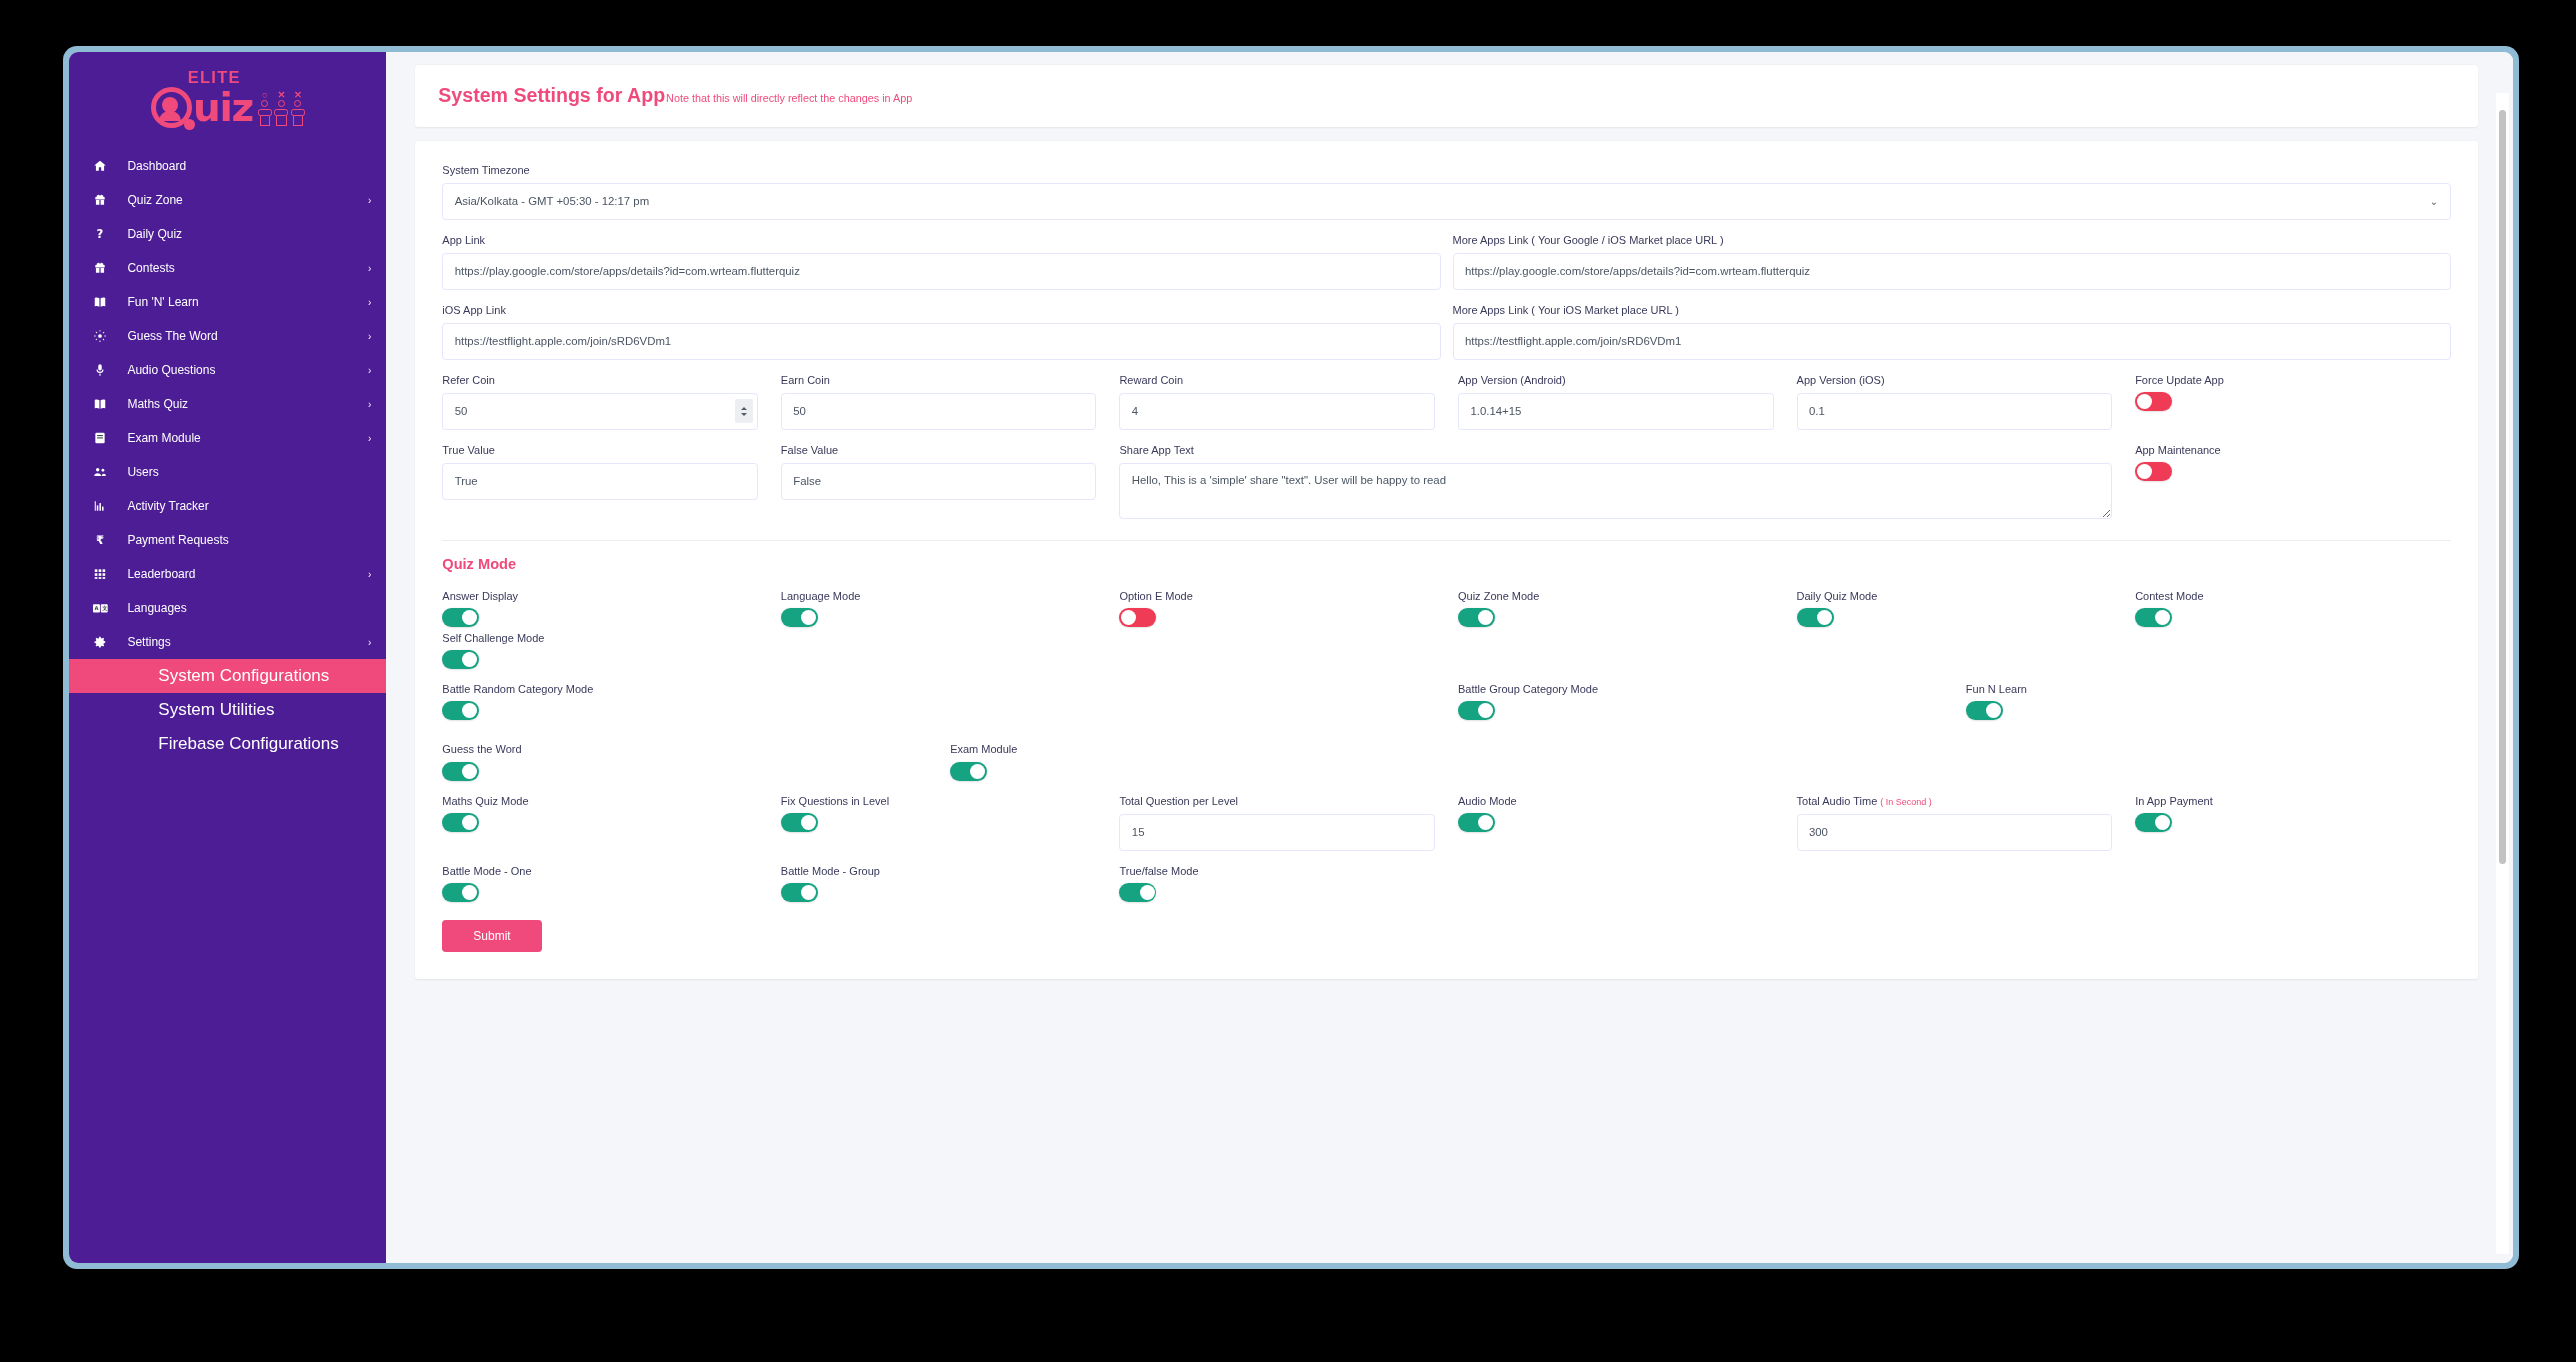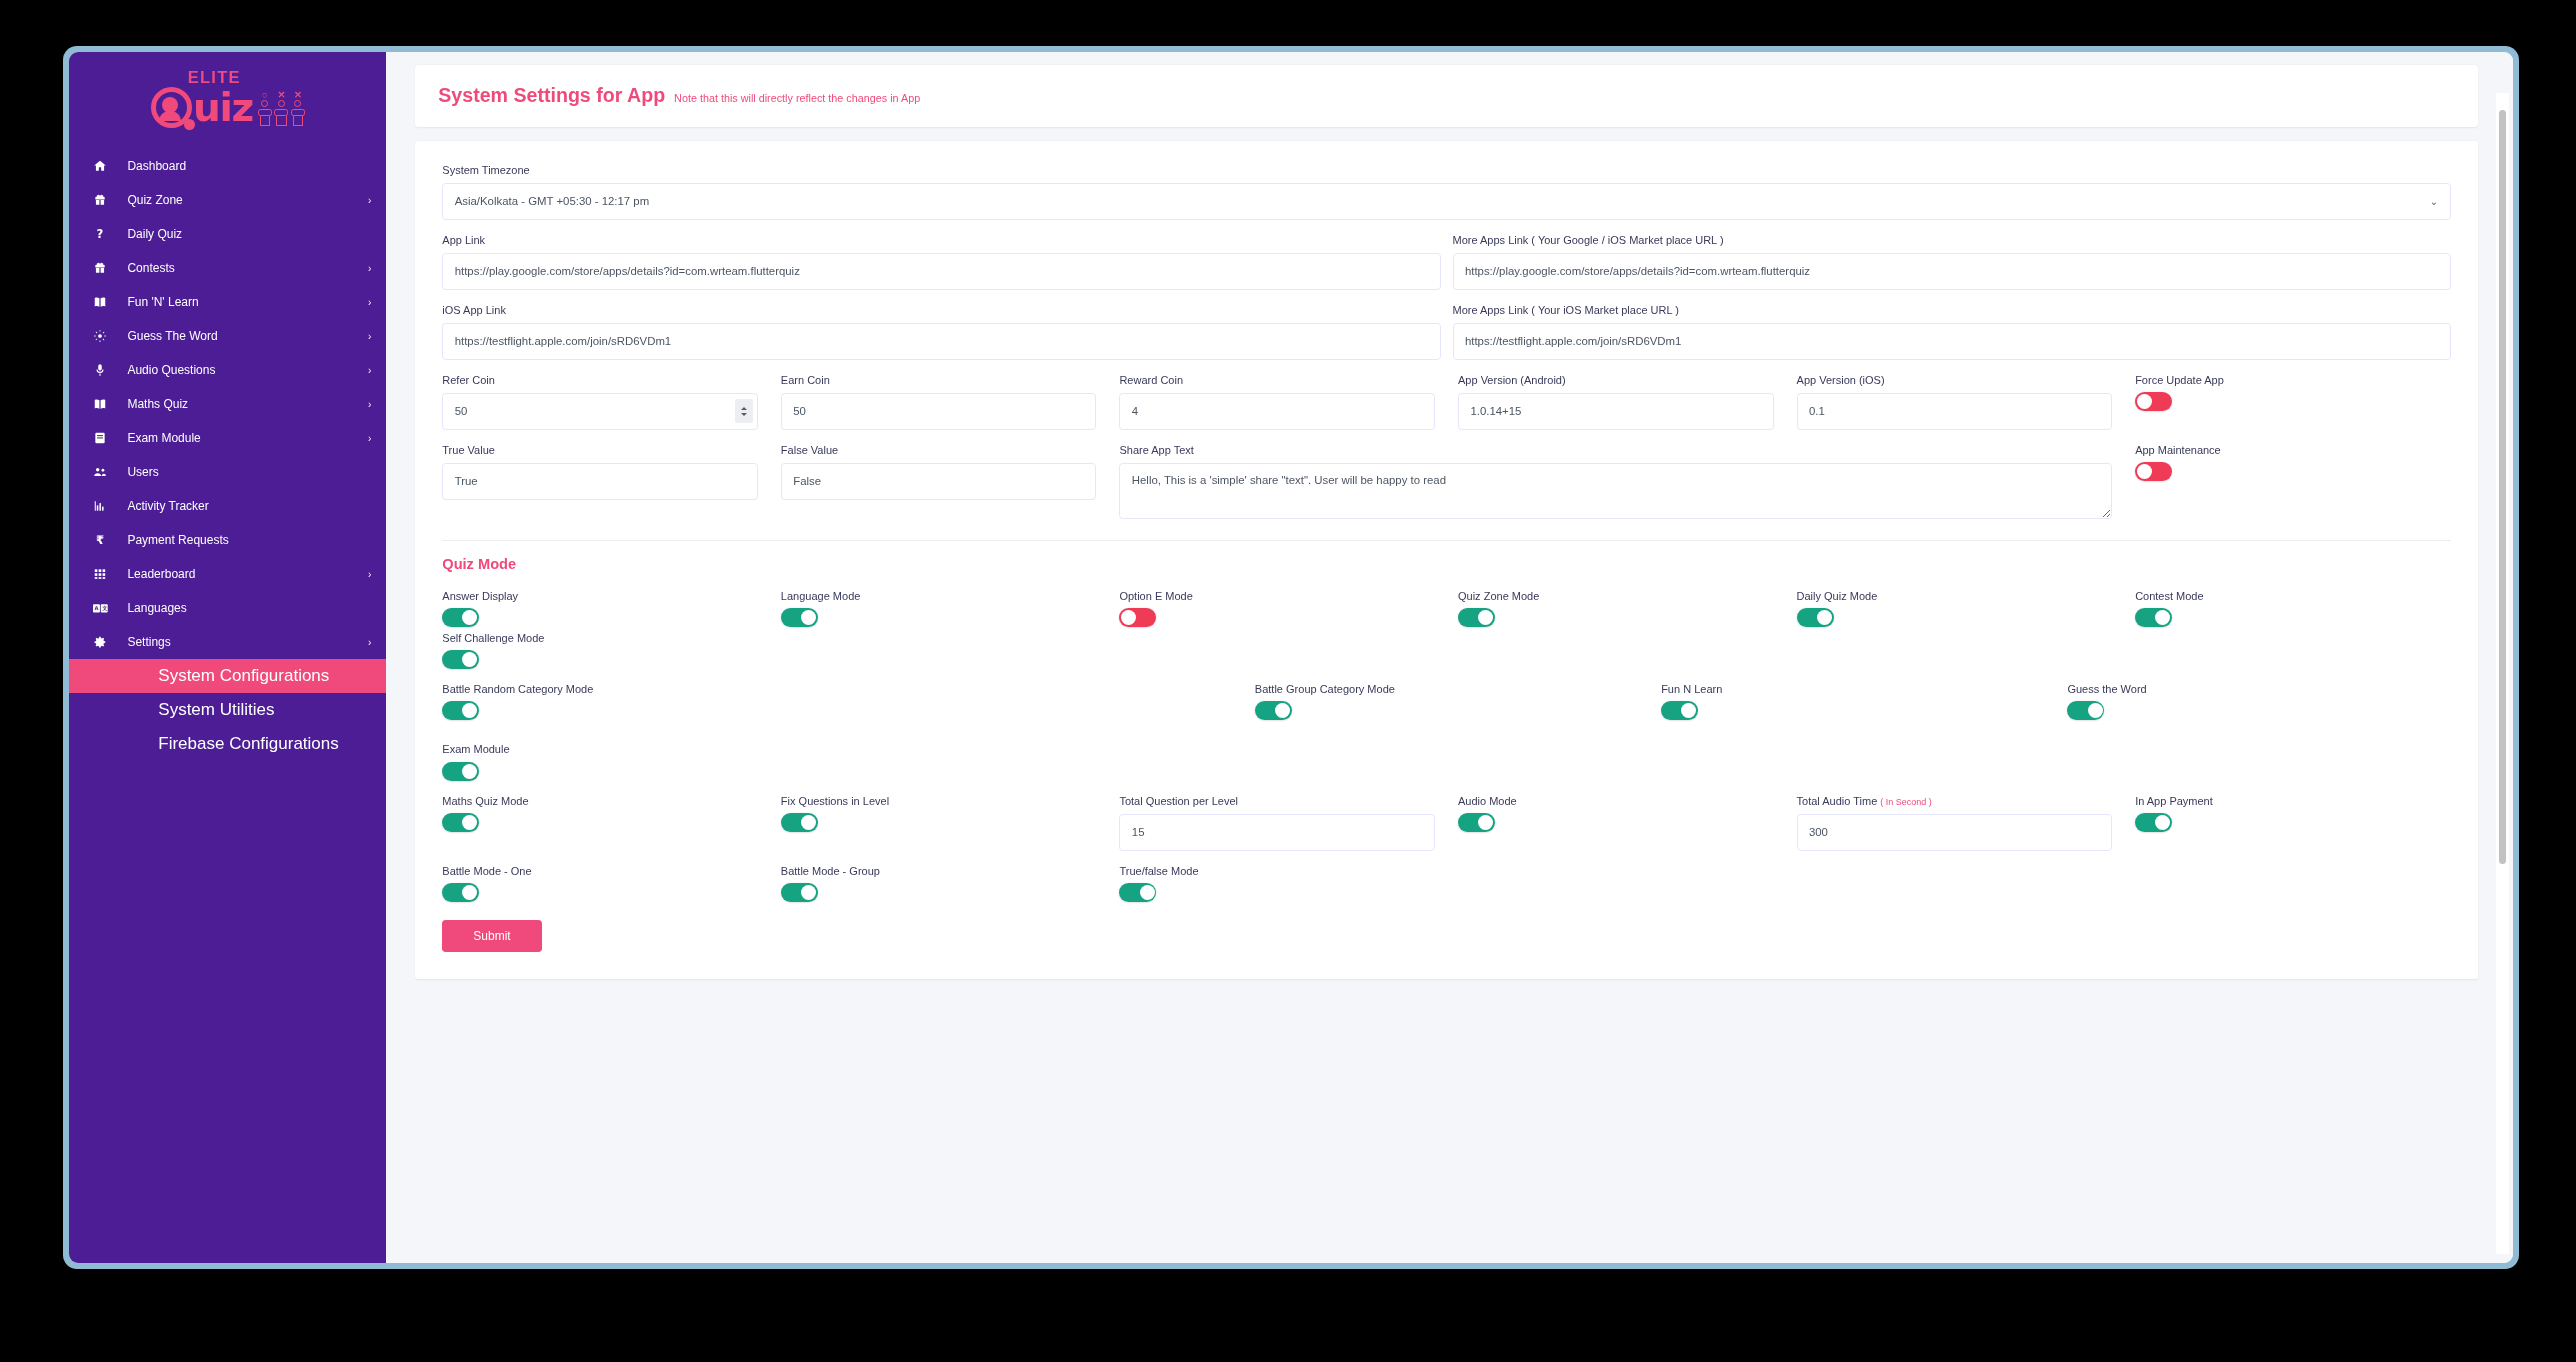--- a/index.html
+++ b/index.html
@@ -107,21 +107,21 @@
     position:relative;
     padding: 0 0 0 0;
   }
   .main-scroll { padding: 12.7px 35px 0 29px; height:100%; }
   .card {
     background:#ffffff;
     border-radius: 3.2px;
     box-shadow: 0 0.6px 1.9px rgba(0,0,0,0.07);
     margin-bottom: 14px;
   }
-  .page-head { padding: 19px 23px 20px 23px; display:flex; align-items:baseline; gap:9px; }
+  .page-head { padding: 19px 23px 20px 23px; display:flex; align-items:baseline; gap:1px; }
   .page-title { color:#ef4a7b; font-size:19.6px; font-weight:700; }
   .page-sub { color:#ef4a7b; font-size:10.8px; }
 
   .body-card { padding: 23px 27px 27px 27px; }
 
   .field-label {
     color:#39395b; font-size: 11px; font-weight:400;
     margin-bottom: 7px; display:block; white-space:nowrap;
   }
   .field-label .hint { color:#ef4a7b; font-size:9px; }
@@ -550,21 +550,21 @@
             <label class="field-label">Contest Mode</label>
             <span class="toggle on"></span>
           </div>
         </div>
 
         <div class="tog-block" style="margin-bottom:14px;">
           <label class="field-label">Self Challenge Mode</label>
           <span class="toggle on"></span>
         </div>
 
-        <div style="display:grid;grid-template-columns:repeat(5,1fr);gap:23px;margin-bottom:14px;">
+        <div style="display:grid;grid-template-columns:repeat(4,1fr);gap:23px;margin-bottom:14px;">
           <div class="tog-block" style="grid-column:span 2;">
             <label class="field-label">Battle Random Category Mode</label>
             <span class="toggle on"></span>
           </div>
           <div class="tog-block">
             <label class="field-label">Battle Group Category Mode</label>
             <span class="toggle on"></span>
           </div>
           <div class="tog-block">
             <label class="field-label">Fun N Learn</label>

